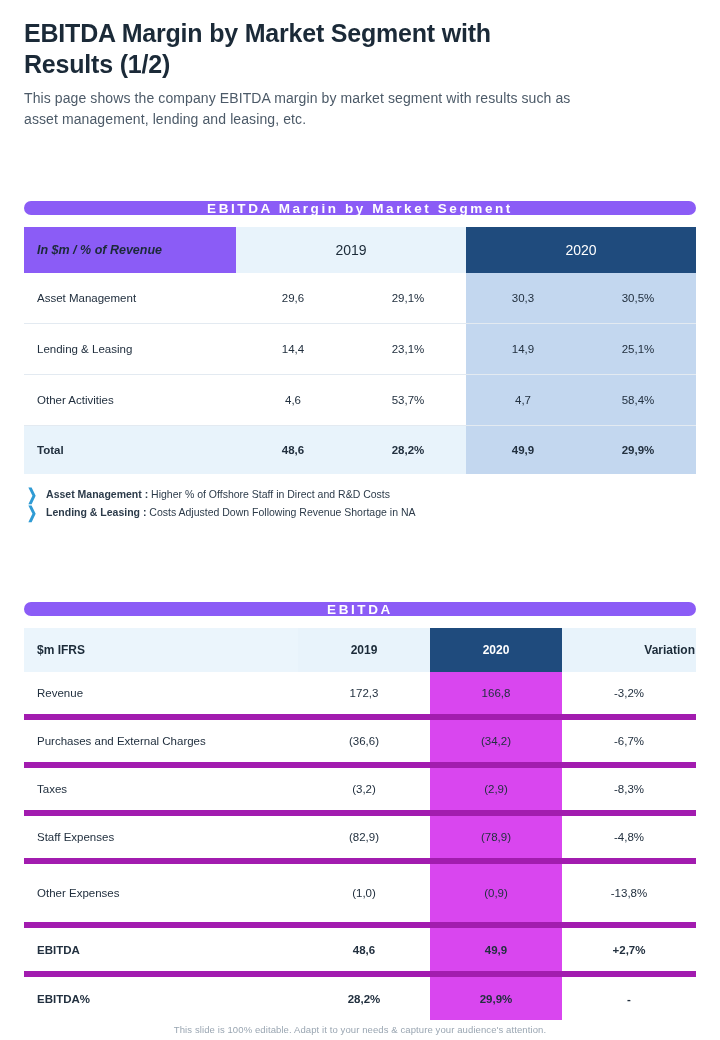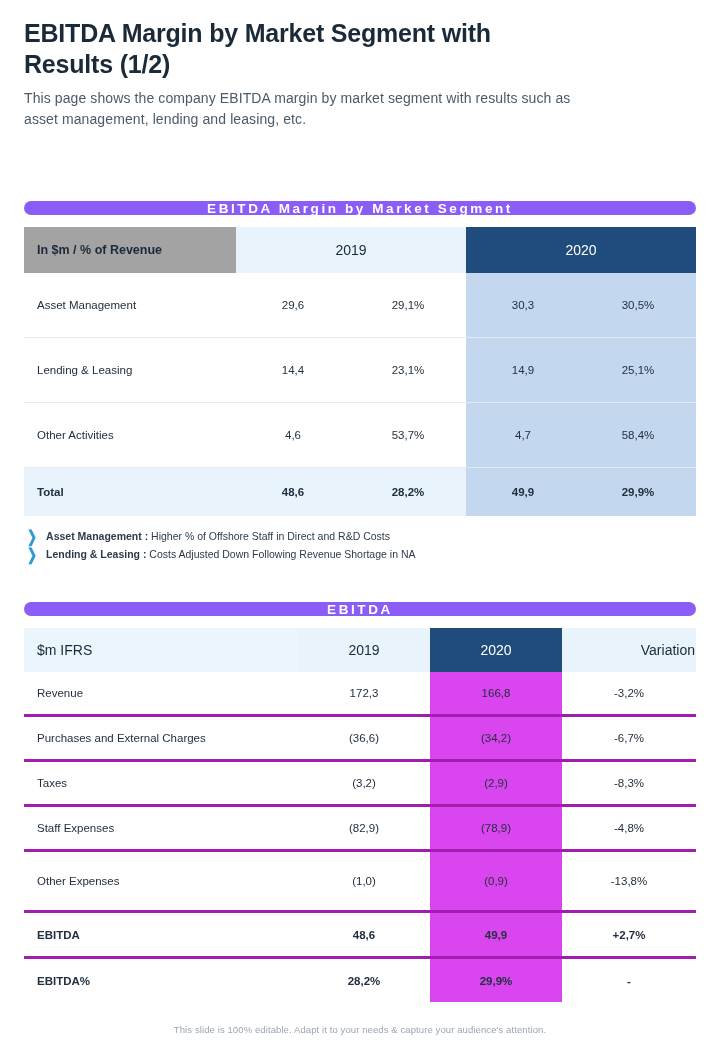--- a/index.html
+++ b/index.html
@@ -76,41 +76,42 @@
     padding: 0;
     font-size: 11.5px;
     vertical-align: middle;
   }
   .t1 thead th {
     height: 46px;
     font-weight: bold;
     font-size: 12.5px;
   }
   .t1 .head-label {
-    background: #a3a3a3;
+    background: #8b5cf6;
     text-align: left;
     padding-left: 13px;
     color: #1b2a38;
+    font-style: italic;
   }
   .t1 .head-2019 {
     background: #e8f3fb;
     text-align: center;
     color: #1b2a38;
     font-size: 14px;
     font-weight: normal;
   }
   .t1 .head-2020 {
     background: #1f4b7d;
     text-align: center;
     color: #ffffff;
     font-size: 14px;
     font-weight: normal;
   }
   .t1 tbody td {
-    height: 64px;
+    height: 50px;
     border-bottom: 1px solid #e3eaf1;
     color: #22303f;
   }
   .t1 tbody tr:last-child td { border-bottom: none; }
   .t1 td.lbl {
     text-align: left;
     padding-left: 13px;
   }
   .t1 td.num { text-align: center; }
   .t1 td.num-right { text-align: center; }
@@ -148,22 +149,22 @@
 
   
   .t2 { margin-top: 12px; }
   .t2 col.c-label { width: 274px; }
   .t2 col.c-2019 { width: 132px; }
   .t2 col.c-2020 { width: 132px; }
   .t2 col.c-var { width: 134px; }
 
   .t2 thead th {
     height: 42px;
-    font-size: 14px;
-    font-weight: normal;
+    font-size: 12px;
+    font-weight: bold;
   }
   .t2 .h-label {
     background: #ebf5fc;
     text-align: left;
     padding-left: 13px;
     color: #1b2a38;
   }
   .t2 .h-2019 {
     background: #e8f3fb;
     text-align: center;
@@ -175,21 +176,21 @@
     color: #ffffff;
   }
   .t2 .h-var {
     background: #e8f3fb;
     text-align: right;
     color: #1b2a38;
   }
   .t2 tbody td {
     height: 40px;
     font-size: 11.5px;
-    border-bottom: 3px solid #a21caf;
+    border-bottom: 6px solid #a21caf;
   }
   .t2 td.lbl { text-align: left; padding-left: 13px; }
   .t2 td.mid { text-align: center; }
   .t2 td.blue { background: #d946ef; text-align: center; }
   .t2 tr.tall td { height: 56px; }
   .t2 tr.bold td { font-weight: bold; height: 41px; }
   .t2 tr:last-child td { border-bottom: none; }
 
   
   .footer {

